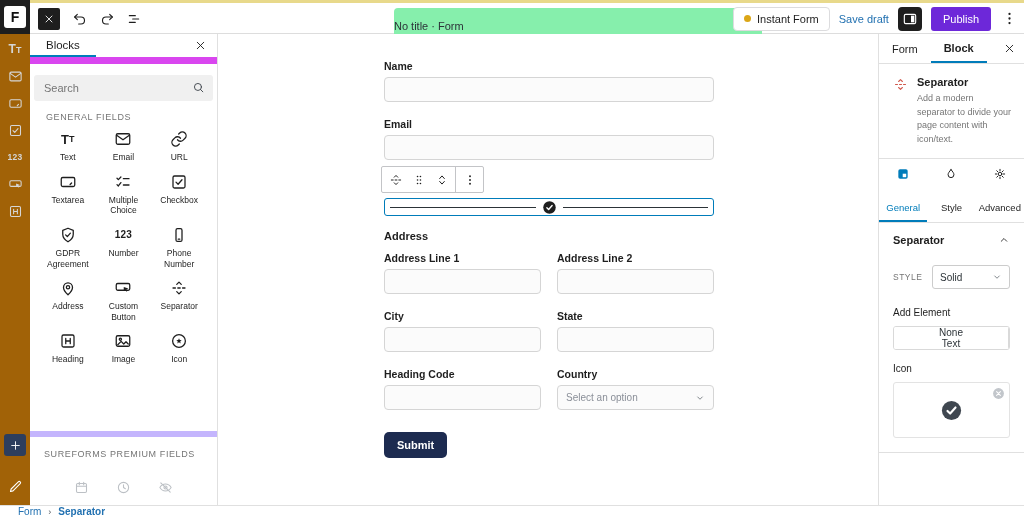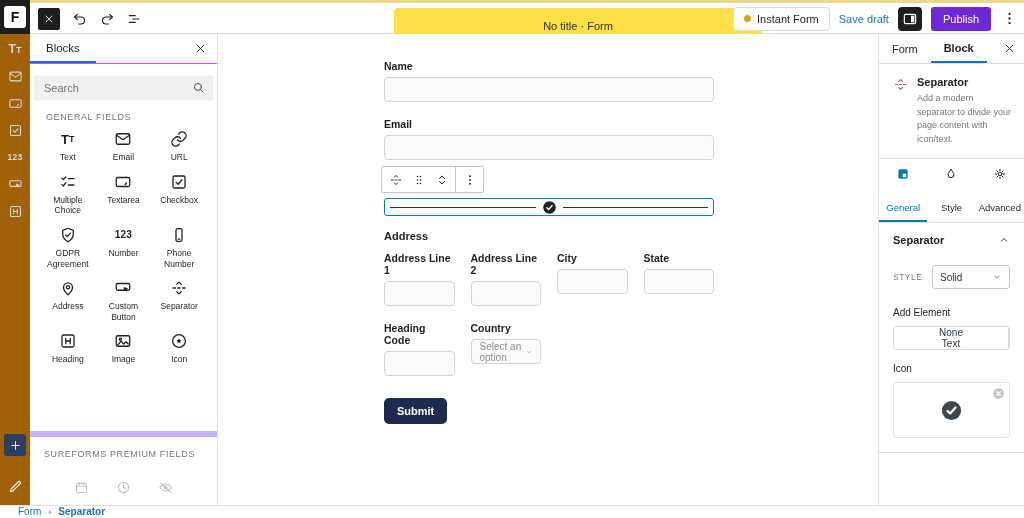--- a/index.html
+++ b/index.html
@@ -9,21 +9,21 @@
   svg.icon { fill:none; stroke:currentColor; stroke-width:1.7; stroke-linecap:round; stroke-linejoin:round; display:block; }
 
   
   .topbar { position:absolute; left:0; top:0; width:1024px; height:34px; background:#fff; border-bottom:1px solid #ddd; }
   .topbar::before { content:""; position:absolute; left:30px; right:0; top:0; height:3px; background:#e8d98b; }
   .logo-box { position:absolute; left:0; top:0; width:30px; height:34px; background:#1e1e1e; display:flex; align-items:center; justify-content:center; cursor:pointer; }
   .logo-f { width:22px; height:22px; background:#fff; border-radius:3px; color:#111; font-weight:700; font-size:14px; display:flex; align-items:center; justify-content:center; }
   .tb-left { position:absolute; left:38px; top:3px; height:31px; display:flex; align-items:center; gap:3px; }
   .inserter-btn { width:22px; height:22px; background:#1e1e1e; color:#fff; border:none; border-radius:2px; display:flex; align-items:center; justify-content:center; cursor:pointer; margin-right:5px; }
   .icon-btn { width:24px; height:24px; background:transparent; border:none; color:#1e1e1e; display:flex; align-items:center; justify-content:center; cursor:pointer; }
-  .doc-pill { position:absolute; left:394px; top:8px; width:368px; height:36px; background:#fde047; border-radius:4px; display:flex; align-items:center; justify-content:center; font-size:11px; color:#2c3338; cursor:pointer; }
+  .doc-pill { position:absolute; left:394px; top:8px; width:368px; height:36px; background:#86efac; border-radius:4px; display:flex; align-items:center; font-size:11px; color:#2c3338; cursor:pointer; }
   .doc-shortcut { position:absolute; right:10px; color:#757575; font-size:10.5px; }
   .tb-right { position:absolute; right:6px; top:3px; height:31px; display:flex; align-items:center; gap:9px; }
   .instant-form { height:24px; background:#fff; border:1px solid #dcdcde; border-radius:4px; display:flex; align-items:center; gap:6px; padding:0 10px; font-size:11px; color:#1e1e1e; cursor:pointer; }
   .if-dot { width:7px; height:7px; border-radius:50%; background:#dba617; }
   .save-draft { color:#2271b1; font-size:11px; text-decoration:none; cursor:pointer; }
   .panel-toggle { width:24px; height:24px; background:#1e1e1e; border:none; border-radius:4px; color:#fff; display:flex; align-items:center; justify-content:center; cursor:pointer; }
   .publish { height:24px; background:#6d28d9; color:#fff; border:none; border-radius:3px; padding:0 12px; font-size:11px; cursor:pointer; }
   .kebab-btn { width:18px; height:24px; background:transparent; border:none; color:#1e1e1e; display:flex; align-items:center; justify-content:center; cursor:pointer; }
 
   
@@ -31,21 +31,21 @@
   .rail-item { width:26px; height:18px; display:flex; align-items:center; justify-content:center; color:#d6d6d6; background:transparent; border:none; cursor:pointer; }
   .rail-item svg { width:15px; height:15px; }
   .tt-glyph { font-weight:700; color:currentColor; font-size:12px; line-height:1; }
   .tt-glyph small { font-size:9px; font-weight:700; }
   .num-glyph { font-weight:700; font-size:8.5px; letter-spacing:.2px; }
   .rail-add { margin-top:auto; width:22px; height:22px; border:none; border-radius:3px; background:#2c3e5d; color:#fff; display:flex; align-items:center; justify-content:center; cursor:pointer; margin-bottom:12px; }
   .rail-pencil { margin-bottom:10px; }
 
   
   .blocks-panel { position:absolute; left:30px; top:34px; width:188px; height:471px; background:#fff; border-right:1px solid #e0e0e0; display:flex; flex-direction:column; }
-  .bp-header { height:30px; border-bottom:1px solid #d946ef; display:flex; align-items:stretch; flex:none; }
+  .bp-header { height:30px; border-bottom:7px solid #d946ef; display:flex; align-items:stretch; flex:none; }
   .bp-tab { padding:0 16px; display:flex; align-items:center; font-size:11.5px; font-weight:500; color:#1e1e1e; border-bottom:2.5px solid #007cba; cursor:pointer; }
   .bp-close { margin-left:auto; margin-right:10px; background:none; border:none; color:#1e1e1e; display:flex; align-items:center; cursor:pointer; }
   .bp-search { margin:11px 4px 9px; position:relative; flex:none; }
   .bp-search input { width:100%; height:26px; background:#f0f0f0; border:none; border-radius:3px; padding:0 28px 0 10px; font-size:11px; color:#1e1e1e; outline:none; font-family:inherit; }
   .bp-search input::placeholder { color:#757575; }
   .bp-search .sicon { position:absolute; right:8px; top:6px; color:#3c434a; }
   .bp-section-label { padding:2px 16px 8px; font-size:9px; letter-spacing:.6px; color:#757575; font-weight:500; flex:none; }
   .bp-grid { display:grid; grid-template-columns:repeat(3,1fr); row-gap:10px; padding:0 10px; flex:none; }
   .bp-cell { display:flex; flex-direction:column; align-items:flex-start; align-items:center; gap:4px; cursor:pointer; }
   .bp-cell svg { width:18px; height:18px; color:#1e1e1e; }
@@ -68,21 +68,21 @@
   .block-toolbar { position:absolute; top:-32px; left:-3px; display:flex; height:27px; background:#fff; border:1px solid #c3c4c7; border-radius:2px; align-items:stretch; }
   .bt-group { display:flex; align-items:center; padding:0 2px; }
   .bt-group + .bt-group { border-left:1px solid #c3c4c7; }
   .bt-btn { width:23px; height:100%; display:flex; align-items:center; justify-content:center; background:none; border:none; color:#1e1e1e; cursor:pointer; }
   .bt-btn svg { width:14px; height:14px; }
   .sep-block { height:18px; border:1.5px solid #007cba; border-radius:3px; background:#fff; display:flex; align-items:center; gap:6px; padding:0 5px; cursor:pointer; }
   .sep-line { flex:1; height:1px; background:#2c3338; }
   .sep-circ { color:#1e1e1e; }
   .sep-circ svg { width:15px; height:15px; }
   .addr-label { margin:14px 0 10px; font-size:11px; font-weight:600; }
-  .addr-grid { display:grid; grid-template-columns:1fr 1fr 1fr 1fr; column-gap:18px; row-gap:18px;gap:16px; }
+  .addr-grid { display:grid; grid-template-columns:1fr 1fr; column-gap:18px; row-gap:18px;gap:16px; }
   .fselect { height:25px; background:#fbfbfb; border:1px solid #d5d5d5; border-radius:4px; display:flex; align-items:center; justify-content:space-between; padding:0 8px; font-size:10px; color:#8a8f98; cursor:pointer; }
   .fselect svg { width:10px; height:10px; color:#50575e; }
   .submit-btn { margin-top:22px; background:#1d2b50; color:#fff; border:none; border-radius:5px; padding:7px 13px; font-size:11px; font-weight:600; cursor:pointer; font-family:inherit; }
 
   
   .inspector { position:absolute; left:878px; top:34px; width:146px; height:471px; background:#fff; border-left:1px solid #e0e0e0; }
   .ins-header { height:30px; border-bottom:1px solid #e0e0e0; display:flex; align-items:stretch; }
   .ins-tab { padding:0 13px; display:flex; align-items:center; font-size:11px; color:#1e1e1e; cursor:pointer; }
   .ins-tab.active { font-weight:600; border-bottom:2.5px solid #007cba; }
   .ins-close { margin-left:auto; margin-right:8px; background:none; border:none; color:#1e1e1e; display:flex; align-items:center; cursor:pointer; }
@@ -397,29 +397,29 @@
           <span class="blabel">Email</span>
         </div>
       <div class="bp-cell">
           <svg class="icon">
             <use href="#i-link"></use>
           </svg>
           <span class="blabel">URL</span>
         </div>
       <div class="bp-cell">
           <svg class="icon">
+            <use href="#i-textarea"></use>
+          </svg>
+          <span class="blabel">Textarea</span>
+        </div>
+      <div class="bp-cell">
+          <svg class="icon">
             <use href="#i-multi"></use>
           </svg>
           <span class="blabel">Multiple Choice</span>
-        </div>
-      <div class="bp-cell">
-          <svg class="icon">
-            <use href="#i-textarea"></use>
-          </svg>
-          <span class="blabel">Textarea</span>
         </div>
       <div class="bp-cell">
           <svg class="icon">
             <use href="#i-checkbox"></use>
           </svg>
           <span class="blabel">Checkbox</span>
         </div>
       <div class="bp-cell">
           <svg class="icon">
             <use href="#i-shield"></use>

